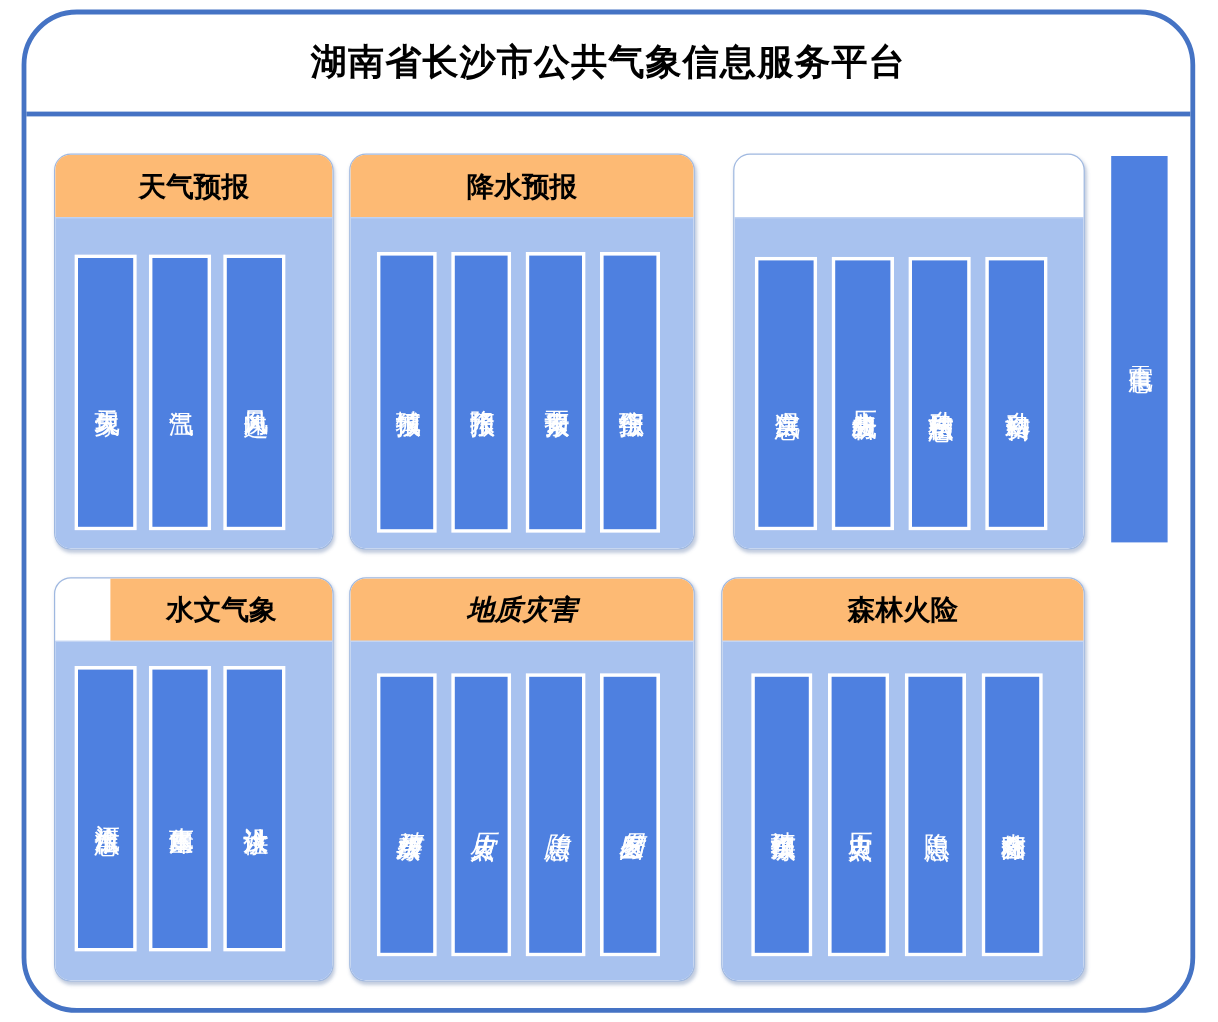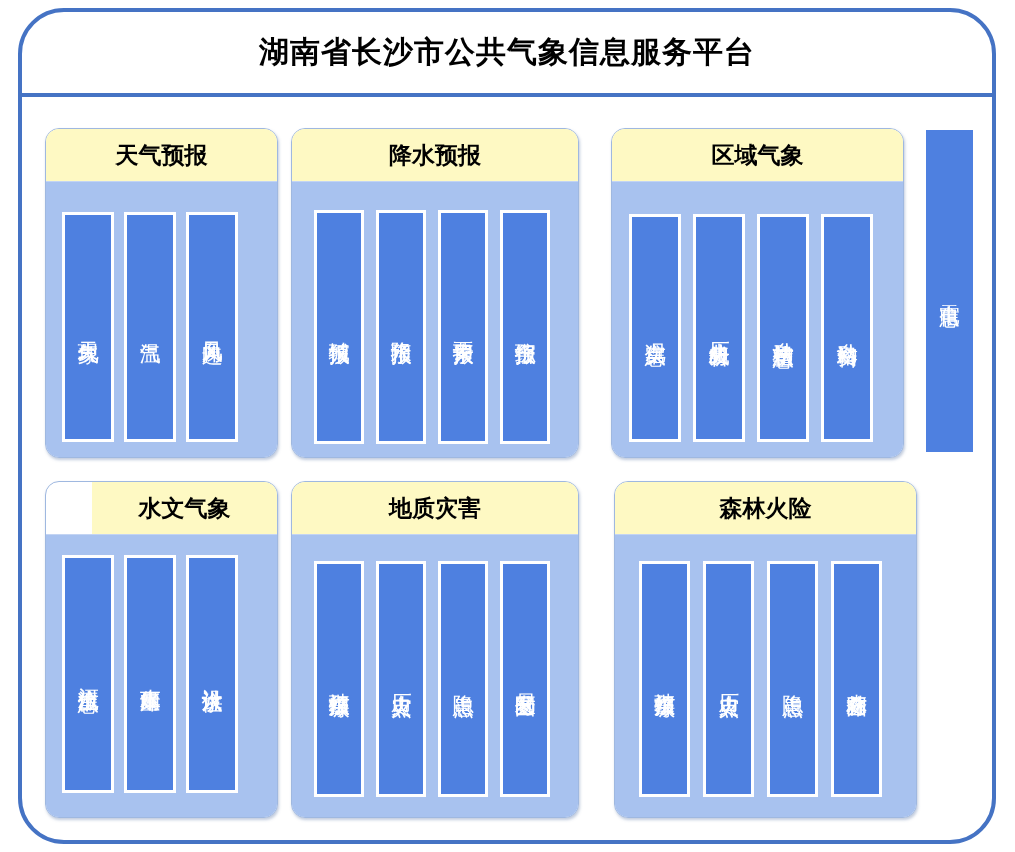--- a/index.html
+++ b/index.html
@@ -64,21 +64,21 @@
     background: #ffffff;
     overflow: hidden;
     box-shadow: 1px 2px 3px rgba(80, 110, 160, 0.35);
   }
 
   .group-header {
     height: 52px;
     display: flex;
     align-items: center;
     justify-content: center;
-    background: #fef9c3;
+    background: #fdba74;
   }
 
   .group-title {
     font-size: 23px;
     font-weight: bold;
     color: #000000;
     white-space: nowrap;
   }
 
   .group-body {
@@ -155,23 +155,20 @@
     </div>
     <div class="group-body">
       <div class="item-bar" style="left:22px; top:28px; width:50px; height:234px;">城镇预报</div>
       <div class="item-bar" style="left:84px; top:28px; width:50px; height:234px;">降水预报</div>
       <div class="item-bar" style="left:146px; top:28px; width:50px; height:234px;">要素预报</div>
       <div class="item-bar" style="left:208px; top:28px; width:50px; height:234px;">综合预报</div>
     </div>
   </div>
 
   <div class="group-card" style="left:611px; top:128px; width:293px; height:330px;">
-    <div class="group-header">
-      <div class="group-title">区域气象</div>
-    </div>
     <div class="group-body">
       <div class="item-bar" style="left:17px; top:32px; width:52px; height:228px;">实况信息</div>
       <div class="item-bar" style="left:81px; top:32px; width:52px; height:228px;">历史曲线分析</div>
       <div class="item-bar" style="left:145px; top:32px; width:52px; height:228px;">自动站状态信息</div>
       <div class="item-bar" style="left:209px; top:32px; width:52px; height:228px;">自动站资料</div>
     </div>
   </div>
 
   <div class="side-bar" style="left:926px; top:130px; width:47px; height:322px;">雷电信息</div>
 
@@ -179,33 +176,33 @@
     <div class="group-header">
       <div class="group-title">水文气象</div>
     </div>
     <div class="group-body">
       <div class="item-bar" style="left:16px; top:20px; width:52px; height:238px;">河流水位信息</div>
       <div class="item-bar" style="left:78px; top:20px; width:52px; height:238px;">水库集雨量</div>
       <div class="item-bar" style="left:140px; top:20px; width:52px; height:238px;">设计洪水位</div>
     </div>
   </div>
 
-  <div class="group-card" style="left:291px; top:481px; width:288px; height:337px;">
+  <div class="group-card" style="left:291px; top:481px; width:288px; height:337px;font-style:italic;">
     <div class="group-header">
       <div class="group-title">地质灾害</div>
     </div>
     <div class="group-body">
       <div class="item-bar" style="left:22px; top:26px; width:50px; height:236px;">站点预报等级</div>
       <div class="item-bar" style="left:84px; top:26px; width:50px; height:236px;">历史灾点</div>
       <div class="item-bar" style="left:146px; top:26px; width:50px; height:236px;">隐患点</div>
       <div class="item-bar" style="left:208px; top:26px; width:50px; height:236px;">易发分区图</div>
     </div>
   </div>
 
-  <div class="group-card" style="left:614px; top:481px; width:303px; height:337px;">
+  <div class="group-card" style="left:601px; top:481px; width:303px; height:337px;">
     <div class="group-header">
       <div class="group-title">森林火险</div>
     </div>
     <div class="group-body">
       <div class="item-bar" style="left:24px; top:26px; width:51px; height:236px;">站点预报等级</div>
       <div class="item-bar" style="left:88px; top:26px; width:51px; height:236px;">历史灾点</div>
       <div class="item-bar" style="left:152px; top:26px; width:51px; height:236px;">隐患点</div>
       <div class="item-bar" style="left:216px; top:26px; width:51px; height:236px;">森林分布图</div>
     </div>
   </div>

